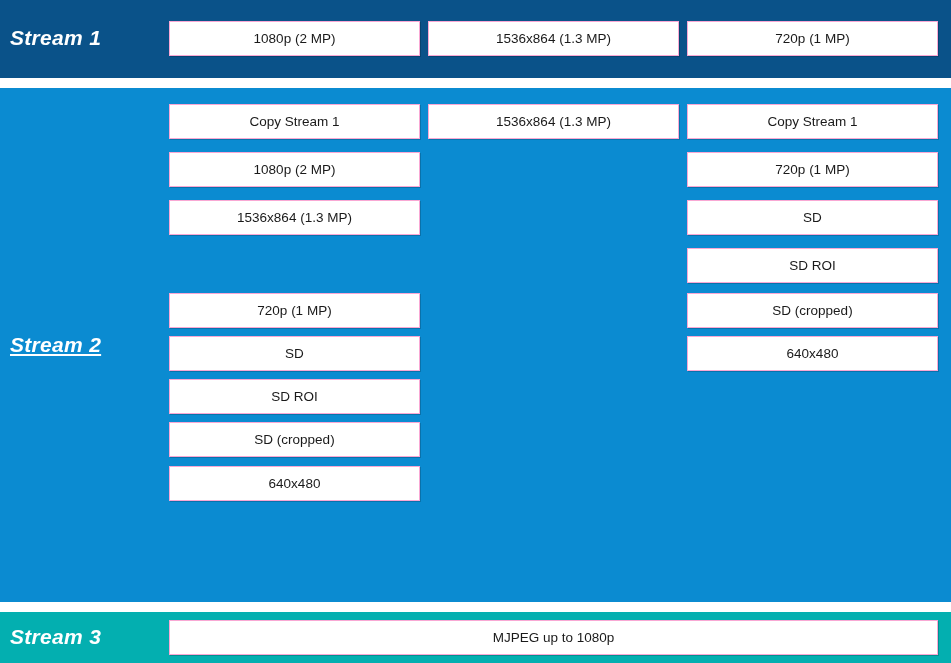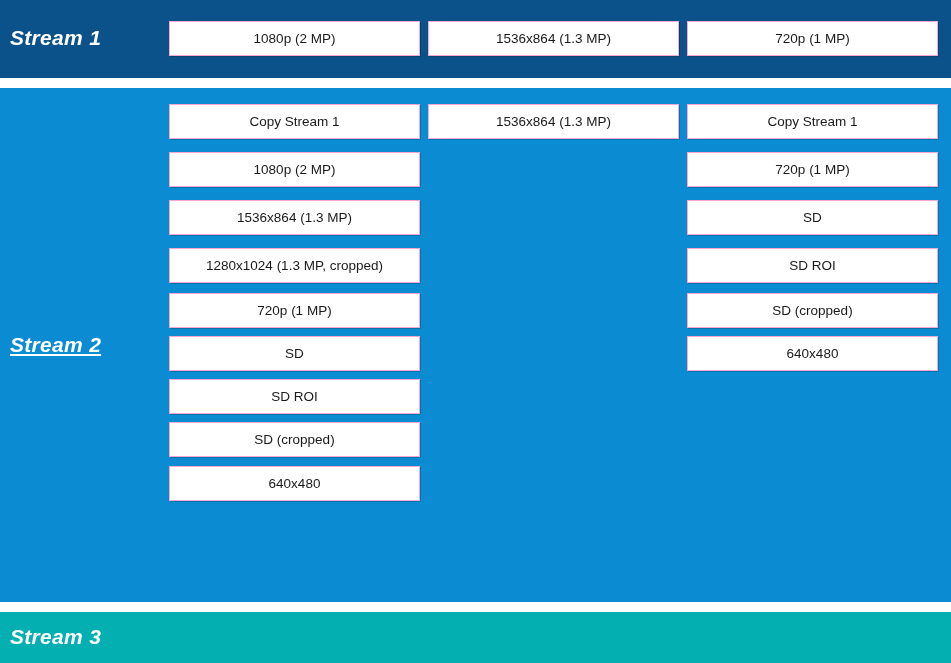--- a/index.html
+++ b/index.html
@@ -91,33 +91,33 @@
   <div class="opt-box col1" style="top:21px;">1080p (2 MP)</div>
   <div class="opt-box col2" style="top:21px;">1536x864 (1.3 MP)</div>
   <div class="opt-box col3" style="top:21px;">720p (1 MP)</div>
 
   <div class="band band-stream2"></div>
   <div class="stream-label label-s2">Stream 2</div>
 
   <div class="opt-box col1" style="top:104px;">Copy Stream 1</div>
   <div class="opt-box col1" style="top:152px;">1080p (2 MP)</div>
   <div class="opt-box col1" style="top:200px;">1536x864 (1.3 MP)</div>
-  <div class="opt-box col1" style="top:248px;">1280x1024 (1.3 MP, cropped)</div>
   <div class="opt-box col1" style="top:293px;">720p (1 MP)</div>
   <div class="opt-box col1" style="top:336px;">SD</div>
   <div class="opt-box col1" style="top:379px;">SD ROI</div>
   <div class="opt-box col1" style="top:422px;">SD (cropped)</div>
   <div class="opt-box col1" style="top:466px;">640x480</div>
 
   <div class="opt-box col2" style="top:104px;">1536x864 (1.3 MP)</div>
 
   <div class="opt-box col3" style="top:104px;">Copy Stream 1</div>
   <div class="opt-box col3" style="top:152px;">720p (1 MP)</div>
   <div class="opt-box col3" style="top:200px;">SD</div>
   <div class="opt-box col3" style="top:248px;">SD ROI</div>
   <div class="opt-box col3" style="top:293px;">SD (cropped)</div>
   <div class="opt-box col3" style="top:336px;">640x480</div>
 
   <div class="band band-stream3"></div>
   <div class="stream-label label-s3">Stream 3</div>
 
+  <div class="opt-box colfull" style="top:620px;">MJPEG up to 1080p</div>
 
 </div>
 
 </body></html>

